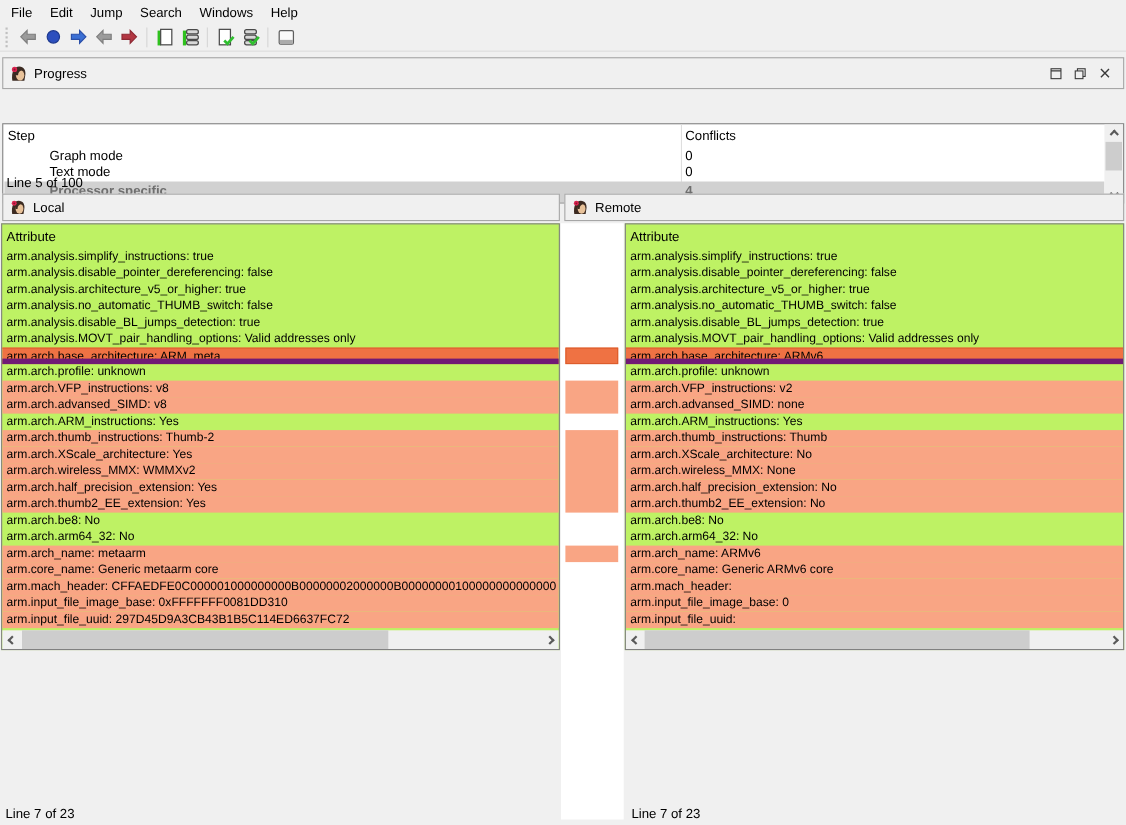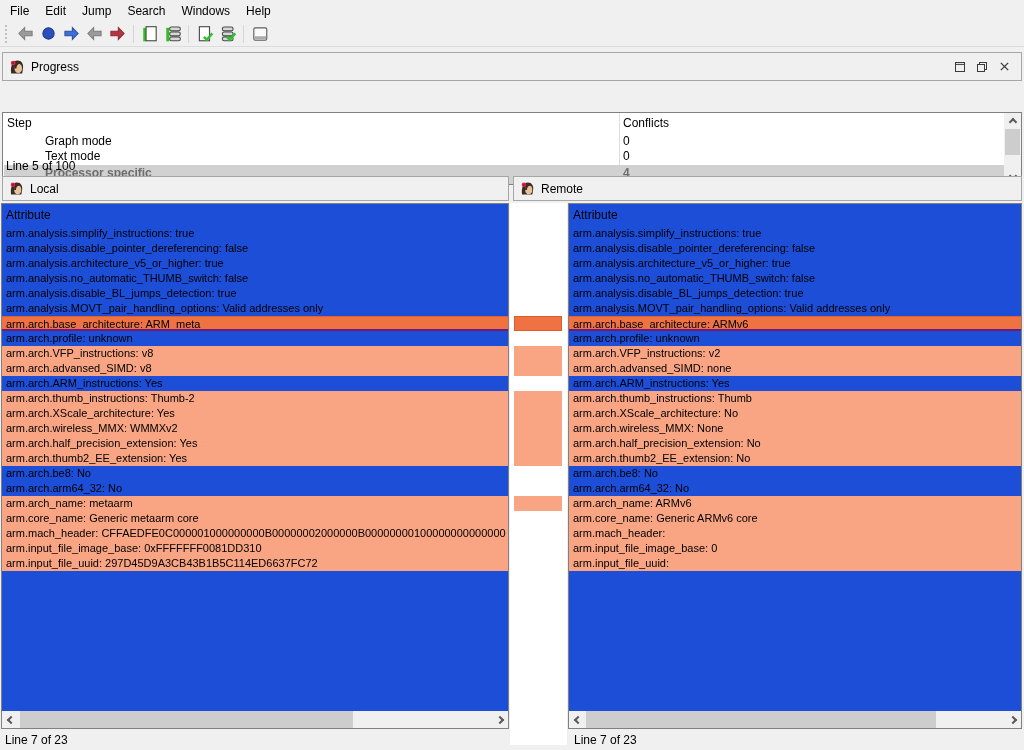--- a/index.html
+++ b/index.html
@@ -44,28 +44,28 @@
   .chev { display:inline-block; width:6px; height:6px;
     border-left:2px solid #5A5A5A; border-bottom:2px solid #5A5A5A; }
   .chev.left  { transform:rotate(45deg); }
   .chev.right { transform:rotate(225deg); }
   .chev.up    { transform:rotate(135deg); }
   .chev.down  { transform:rotate(-45deg); }
   .arrowbox { position:absolute; width:17px; height:17px; display:flex; align-items:center; justify-content:center; }
   
   .statusline { position:absolute; font-size:12px; height:17px; line-height:17px; }
   
-  .listbox { position:absolute; top:203px; height:526px; background:#1d4ed8;
+  .listbox { position:absolute; top:203px; height:388px; background:#bef264;
     border:1px solid #808080; overflow:hidden; }
   .list-head { position:absolute; top:4px; left:4px; font-size:12px; }
   .rows { position:absolute; top:22px; left:0; right:0; }
   .row { height:15px; line-height:15px; padding-left:4px; font-size:11px;
     white-space:nowrap; overflow:hidden; }
   .row.conflict { background:#F9A584; }
-  .row.selected { background:#EF7243; border-top:1px solid #E0602F; border-bottom:2px solid #701a75; }
+  .row.selected { background:#EF7243; border-top:1px solid #E0602F; border-bottom:5px solid #701a75; }
   
   #gutter { position:absolute; left:510px; top:203px; width:57px; height:542px; background:#fff; }
   .gmark { position:absolute; left:4px; width:48px; }
   .gmark.conflict { background:#F9A584; }
   .gmark.selected { background:#EF7243; border:1px solid #DD5C2B; }
   svg { display:block; }
 </style>
 </head>
 <body>
 

